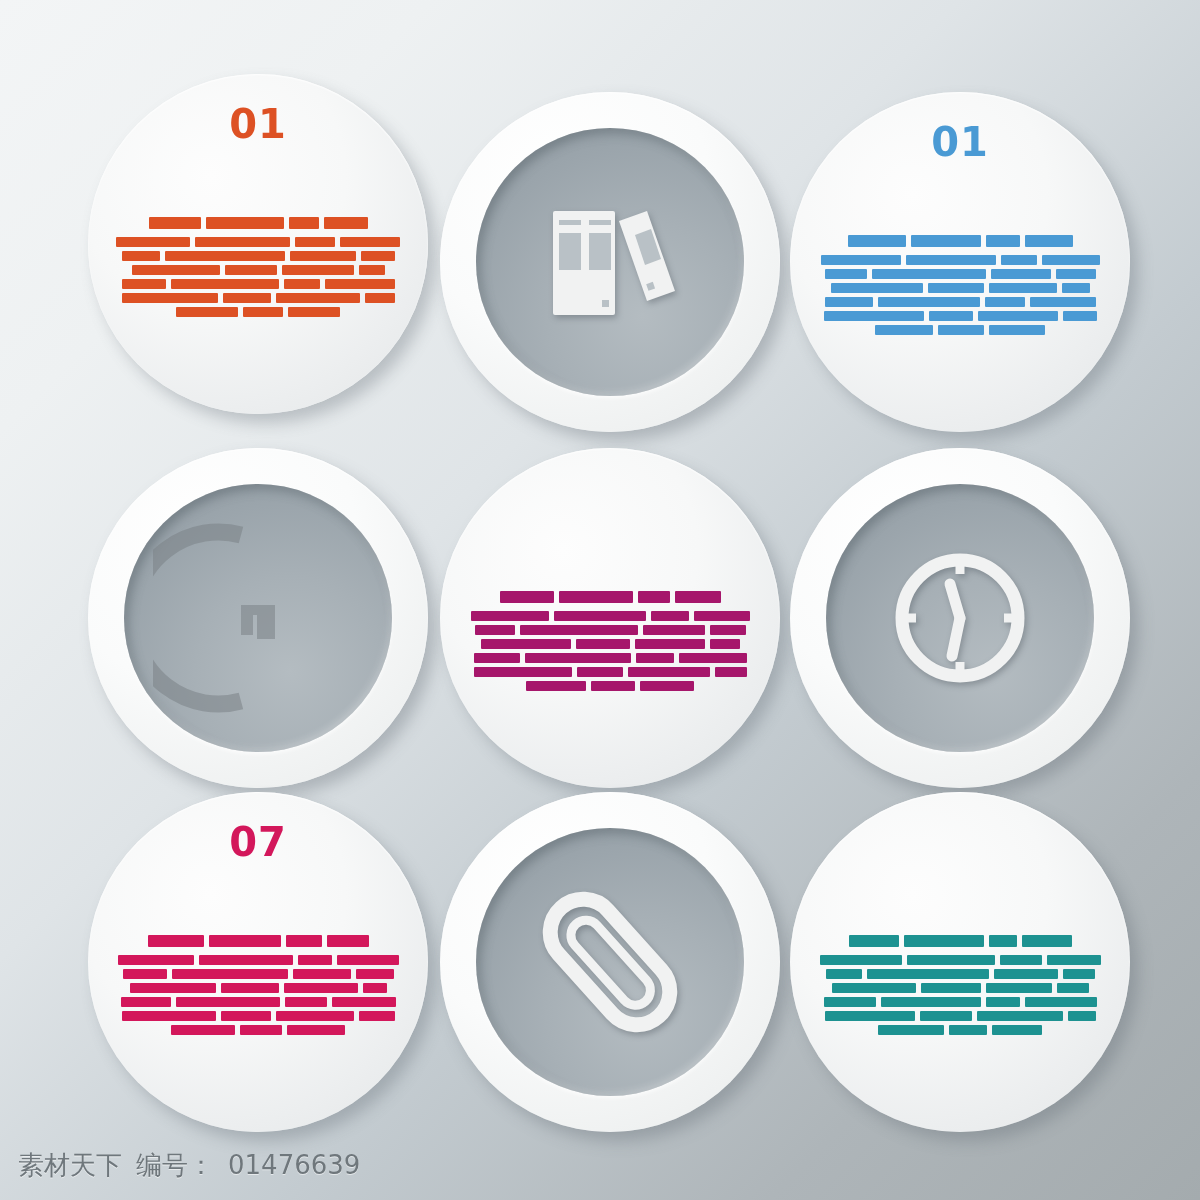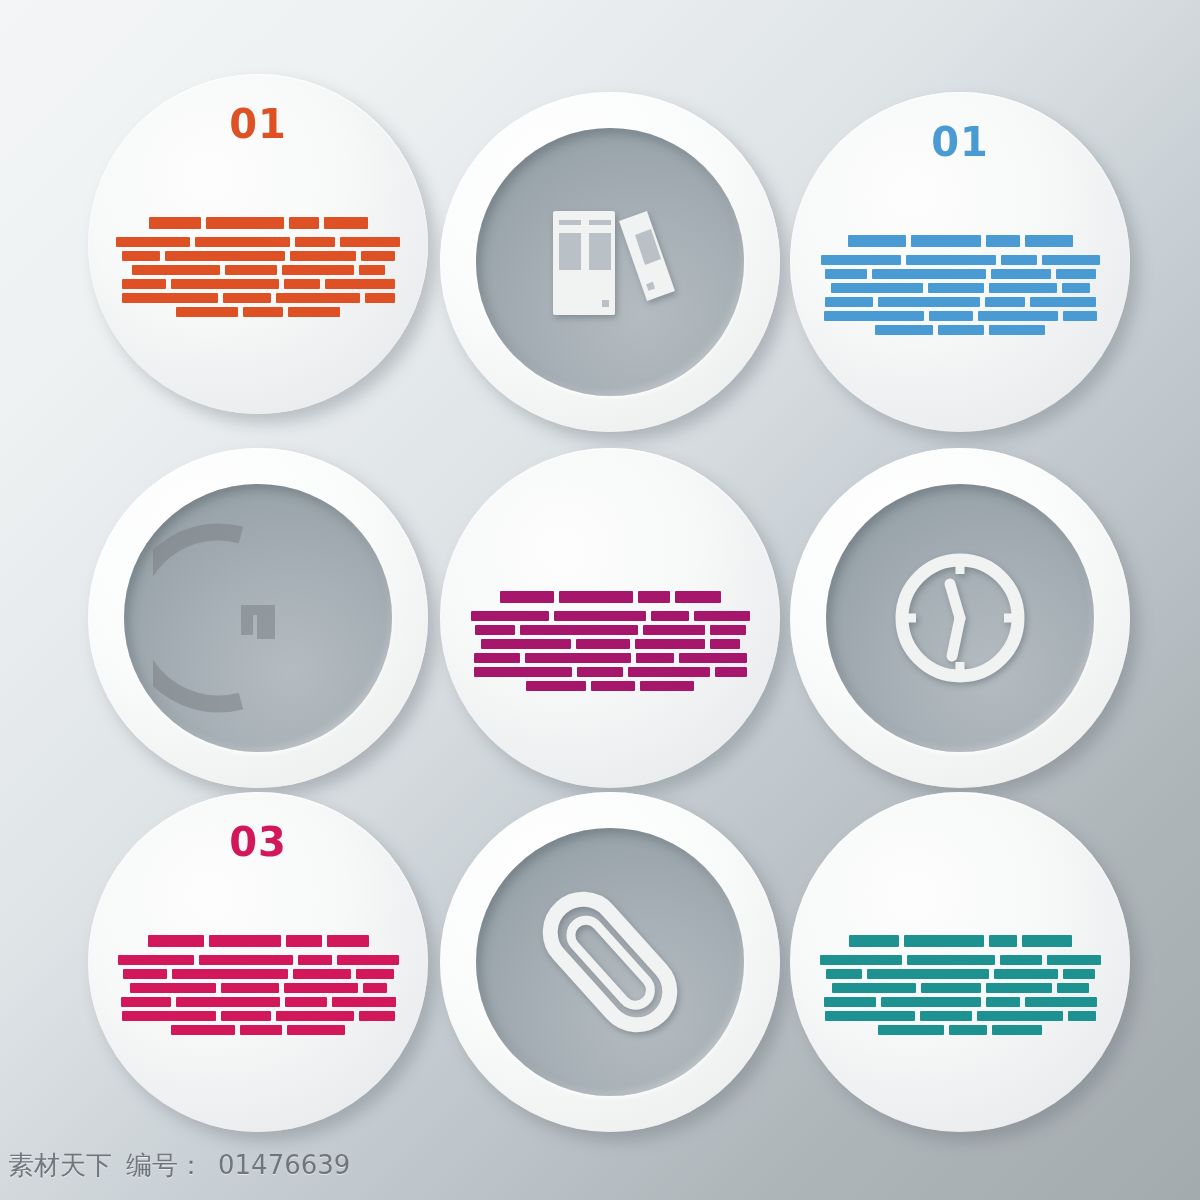--- a/index.html
+++ b/index.html
@@ -82,21 +82,21 @@
   .bar { height:10px; border-radius:1px; }
   .tline.hdr .bar { height:12px; }
   .tline.last .bar { height:10px; }
 
   
   #footer {
     position:absolute;
     left:0; bottom:0;
     width:1200px; height:70px;
     display:flex; align-items:center;
-    padding-left:8px;
+    padding-left:18px;
     gap:14px;
     color:#6f777c;
     font-size:26px;
     font-family:"DejaVu Sans", sans-serif;
     text-shadow: 0 1px 0 rgba(255,255,255,0.55);
   }
   #footer .wm-site { letter-spacing:0px; }
   #footer .wm-id { letter-spacing:0px; }
 </style>
 </head>
@@ -305,21 +305,21 @@
         <line x1="70" y1="70" x2="60" y2="36"></line>
         <line x1="70" y1="70" x2="62" y2="108"></line>
       </g>
     </svg>
           </div>
         </div>
       </div>
     </div>
     <div class="cell" style="left: 88px; top: 792px;">
       <div class="disc">
-        <div class="num" style="color: rgb(211, 23, 91);">03</div>
+        <div class="num" style="color: rgb(211, 23, 91);">07</div>
         <div class="textblock">
           <div class="tline hdr">
             <span class="bar" style="width: 56px; background: rgb(211, 23, 91);"></span>
             <span class="bar" style="width: 72px; background: rgb(211, 23, 91);"></span>
             <span class="bar" style="width: 36px; background: rgb(211, 23, 91);"></span>
             <span class="bar" style="width: 42px; background: rgb(211, 23, 91);"></span>
           </div>
           <div class="tline">
             <span class="bar" style="width: 76px; background: rgb(211, 23, 91);"></span>
             <span class="bar" style="width: 94px; background: rgb(211, 23, 91);"></span>

